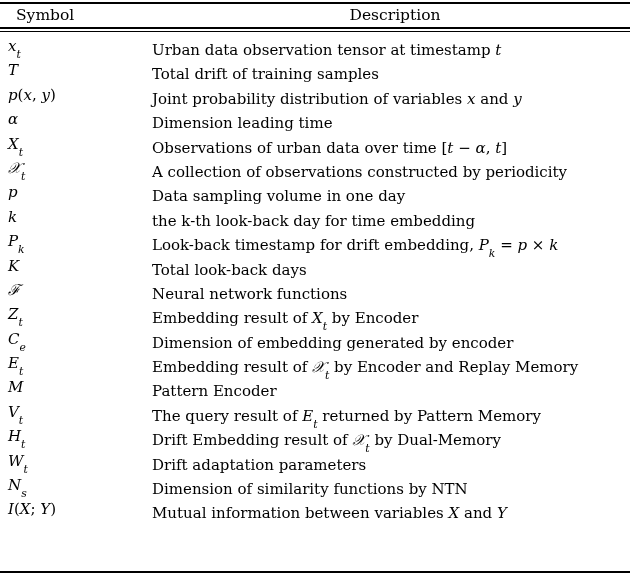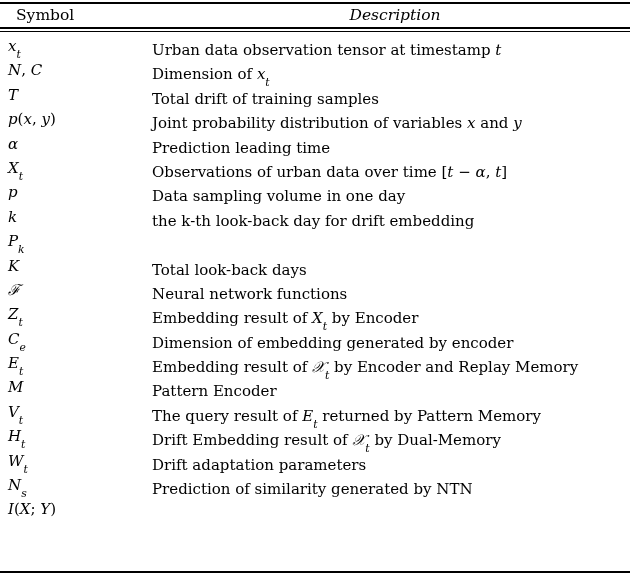--- a/index.html
+++ b/index.html
@@ -50,21 +50,20 @@
     line-height: 22px;
   }
   .th-desc {
     position: absolute;
     left: 152px;
     top: 0;
     width: 470px;
     text-align: center;
     font-size: 15.5px;
     line-height: 22px;
-    font-style: italic;
   }
 
   
   .tbody {
     position: absolute;
     top: 34px;
     left: 0;
     width: 584px;
   }
   .row {
@@ -118,49 +117,50 @@
 
   <div class="rule rule-mid-a"></div>
   <div class="rule rule-mid-b"></div>
 
   <div class="tbody" id="table-body">
       <div class="row">
         <div class="sym"><i>x</i><sub>t</sub></div>
         <div class="desc">Urban data observation tensor at timestamp <i>t</i></div>
       </div>
       <div class="row">
-        <div class="sym"><i>N</i>, <i>C</i></div>
-        <div class="desc">Dimension of <i>x</i><sub>t</sub></div>
-      </div>
-      <div class="row">
         <div class="sym"><i>T</i></div>
         <div class="desc">Total drift of training samples</div>
       </div>
       <div class="row">
         <div class="sym"><i>p</i>(<i>x</i>, <i>y</i>)</div>
         <div class="desc">Joint probability distribution of variables <i>x</i> and <i>y</i></div>
       </div>
       <div class="row">
         <div class="sym"><i>α</i></div>
-        <div class="desc">Prediction leading time</div>
+        <div class="desc">Dimension leading time</div>
       </div>
       <div class="row">
         <div class="sym"><i>X</i><sub>t</sub></div>
         <div class="desc">Observations of urban data over time [<i>t</i> − <i>α</i>, <i>t</i>]</div>
       </div>
       <div class="row">
+        <div class="sym"><span class="cal">𝒳</span><sub>t</sub></div>
+        <div class="desc">A collection of observations constructed by periodicity</div>
+      </div>
+      <div class="row">
         <div class="sym"><i>p</i></div>
         <div class="desc">Data sampling volume in one day</div>
       </div>
       <div class="row">
         <div class="sym"><i>k</i></div>
-        <div class="desc">the k-th look-back day for drift embedding</div>
+        <div class="desc">the k-th look-back day for time embedding</div>
       </div>
       <div class="row">
         <div class="sym"><i>P</i><sub>k</sub></div>
+        <div class="desc">Look-back timestamp for drift embedding, <i>P</i><sub>k</sub> = <i>p</i> × <i>k</i></div>
       </div>
       <div class="row">
         <div class="sym"><i>K</i></div>
         <div class="desc">Total look-back days</div>
       </div>
       <div class="row">
         <div class="sym"><span class="cal">ℱ</span></div>
         <div class="desc">Neural network functions</div>
       </div>
       <div class="row">
@@ -186,22 +186,23 @@
       <div class="row">
         <div class="sym"><i>H</i><sub>t</sub></div>
         <div class="desc">Drift Embedding result of <span class="cal">𝒳</span><sub>t</sub> by Dual-Memory</div>
       </div>
       <div class="row">
         <div class="sym"><i>W</i><sub>t</sub></div>
         <div class="desc">Drift adaptation parameters</div>
       </div>
       <div class="row">
         <div class="sym"><i>N</i><sub>s</sub></div>
-        <div class="desc">Prediction of similarity generated by NTN</div>
+        <div class="desc">Dimension of similarity functions by NTN</div>
       </div>
       <div class="row">
         <div class="sym"><i>I</i>(<i>X</i>; <i>Y</i>)</div>
+        <div class="desc">Mutual information between variables <i>X</i> and <i>Y</i></div>
       </div>
     </div>
 
   <div class="rule rule-bottom"></div>
 
 </div>
 
 </body></html>

